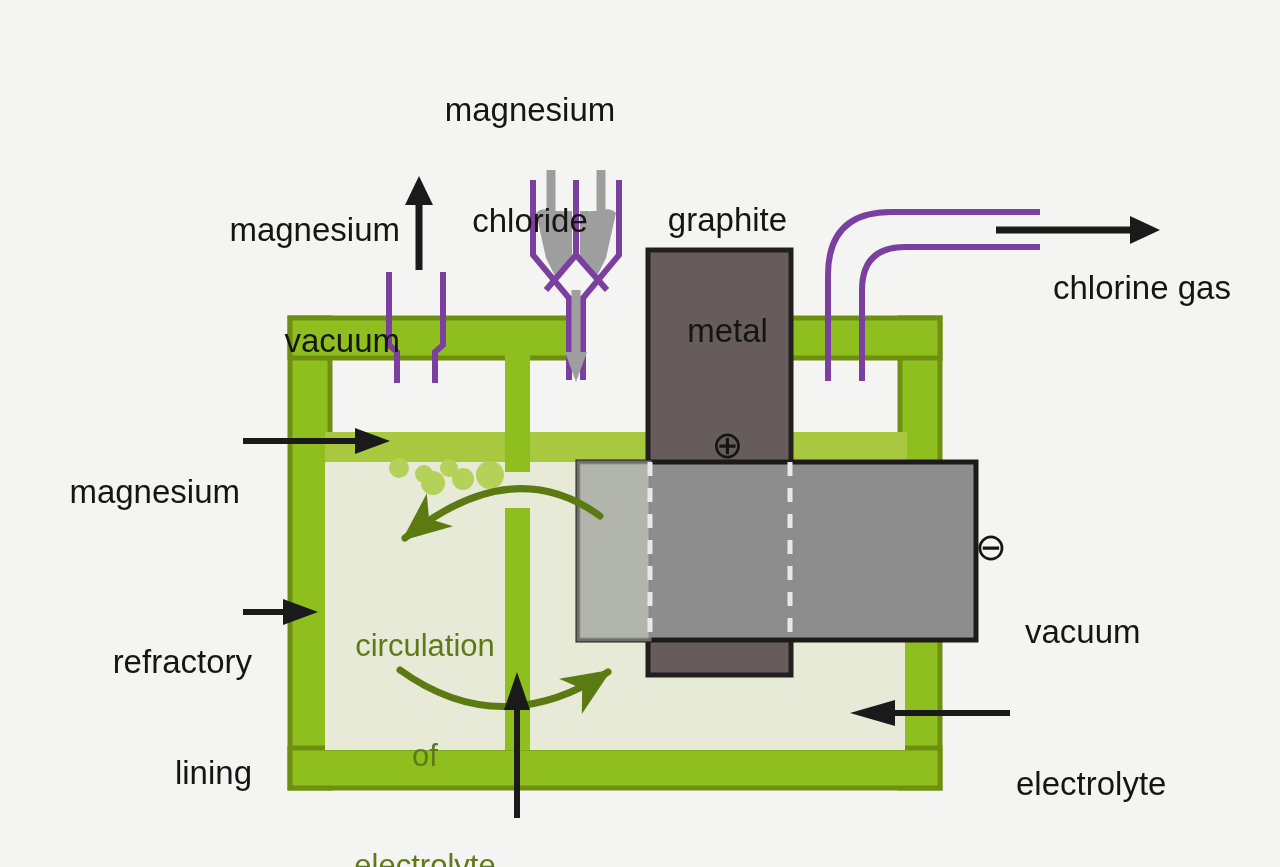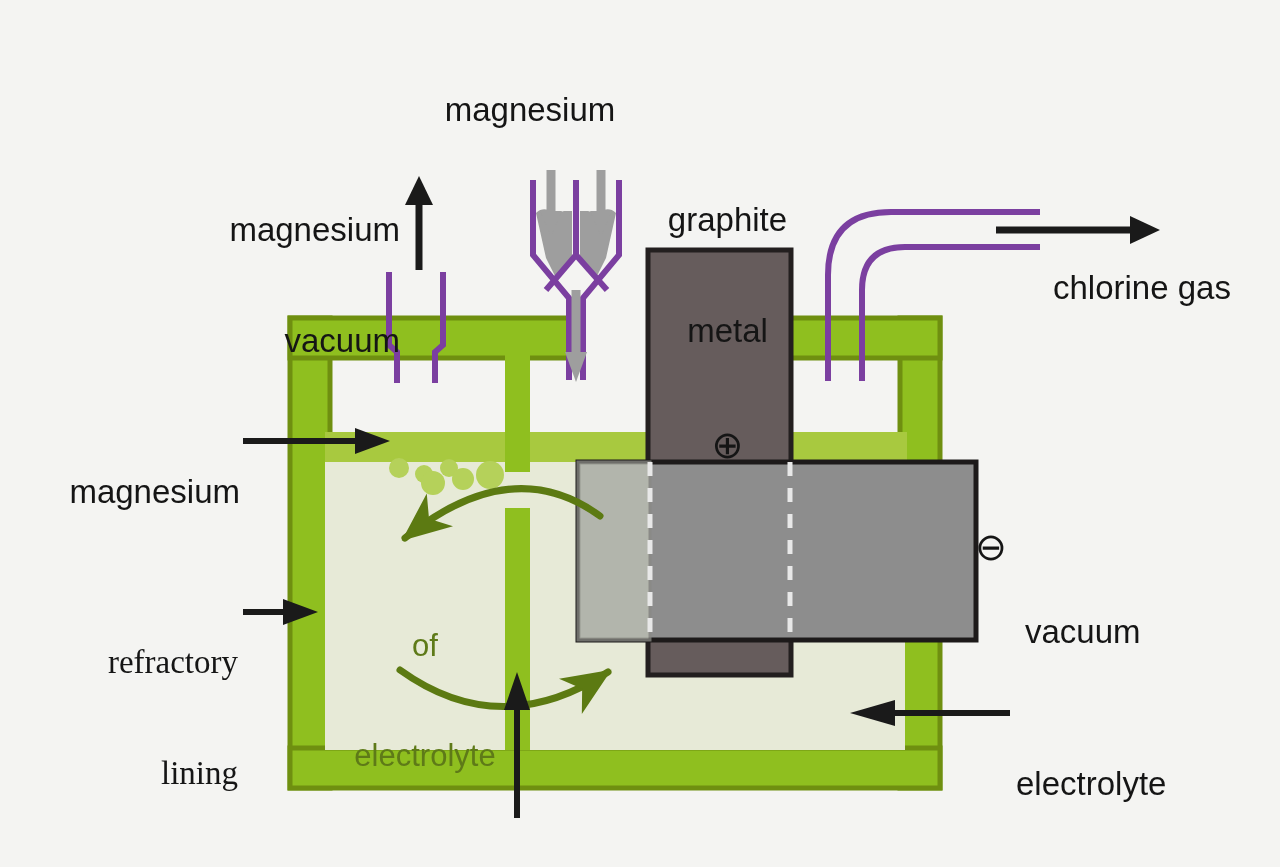--- a/index.html
+++ b/index.html
@@ -163,20 +163,21 @@
       <line x1="1010" y1="713" x2="890" y2="713" stroke="#1a1a1a" stroke-width="6"></line>
       <path d="M895,700 L895,726 L850,713 Z" fill="#1a1a1a"></path>
 
       <line x1="517" y1="818" x2="517" y2="700" stroke="#1a1a1a" stroke-width="6"></line>
       <path d="M504,710 L530,710 L517,672 Z" fill="#1a1a1a"></path>
     </g>
   </svg>
 
   <div class="lbl lbl-dark ta-c" style="left:400px; top:18px; width:260px;">
     <div>magnesium</div>
+    <div>chloride</div>
   </div>
 
   <div class="lbl lbl-dark ta-r" style="left:110px; top:138px; width:290px;">
     <div>magnesium</div>
     <div>vacuum</div>
   </div>
 
   <div class="lbl lbl-dark ta-c" style="left:620px; top:128px; width:215px;">
     <div>graphite</div>
     <div>metal</div>
@@ -184,37 +185,38 @@
   </div>
 
   <div class="lbl lbl-dark ta-l" style="left:1053px; top:196px; width:230px;">
     <div>chlorine gas</div>
   </div>
 
   <div class="lbl lbl-dark ta-r" style="left:10px; top:400px; width:230px;">
     <div>magnesium</div>
   </div>
 
-  <div class="lbl lbl-dark ta-r" style="left:8px; top:570px; width:230px;font-family:Liberation Serif, serif;">
+  <div class="lbl lbl-dark ta-r" style="left:22px; top:570px; width:230px;">
     <div>refractory</div>
     <div>lining</div>
   </div>
 
   <div class="lbl lbl-dark ta-l" style="left:975px; top:528px; width:60px; font-size:38px; line-height:1.0;">⊖</div>
 
   <div class="lbl lbl-dark ta-l" style="left:1025px; top:540px; width:240px;">
     <div>vacuum</div>
   </div>
 
   <div class="lbl lbl-dark ta-l" style="left:1016px; top:692px; width:250px;">
     <div>electrolyte</div>
   </div>
 
   <div class="lbl lbl-dark ta-c" style="left:407px; top:820px; width:220px;">
     
   </div>
 
   <div class="lbl lbl-green ta-c" style="left:330px; top:555px; width:190px;">
+    <div>circulation</div>
     <div>of</div>
     <div>electrolyte</div>
   </div>
 
 </div>
 
 </body></html>

